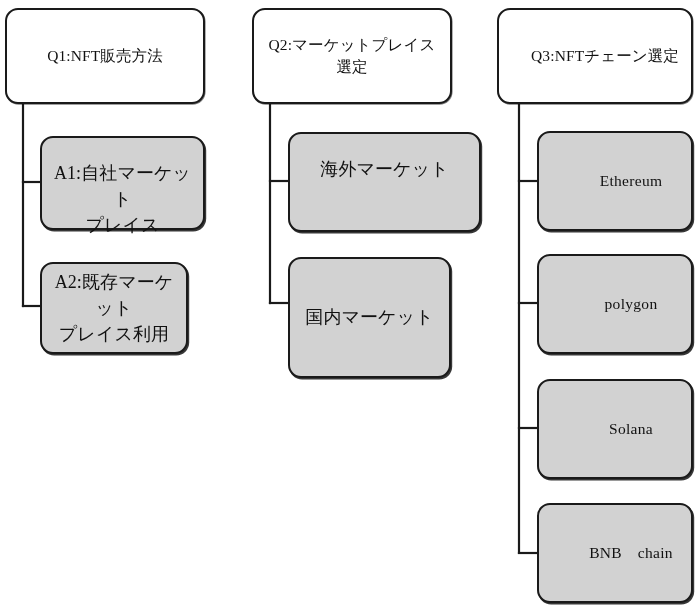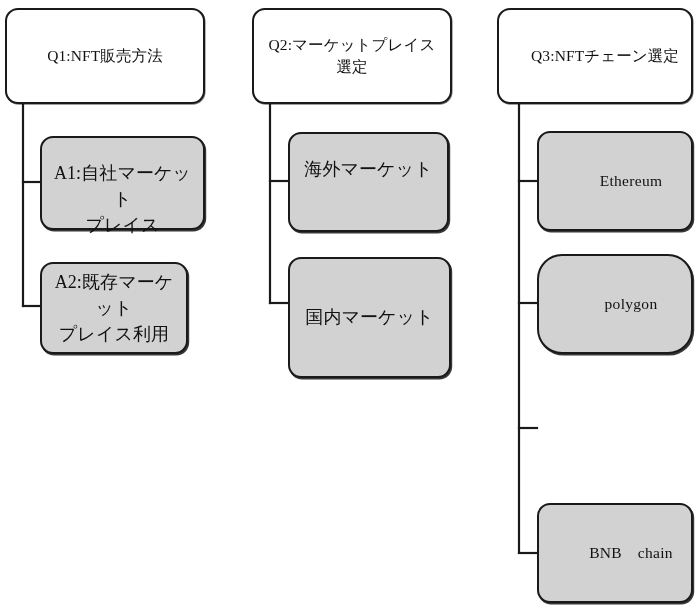--- a/index.html
+++ b/index.html
@@ -112,38 +112,41 @@
   <div class="node node-answer" style="left:40px; top:262px; width:148px; height:92px;">
     <span class="node-label a-label">A2:既存マーケット
 プレイス利用</span>
   </div>
 
   <div class="node node-question" style="left:252px; top:8px; width:200px; height:96px;">
     <span class="node-label q-label">Q2:マーケットプレイス
 選定</span>
   </div>
 
-  <div class="node node-answer align-top" style="left:288px; top:132px; width:161px; height:100px;">
+  <div class="node node-answer align-top" style="left:288px; top:132px; width:193px; height:100px;">
     <span class="node-label a-label">海外マーケット</span>
   </div>
 
   <div class="node node-answer" style="left:288px; top:257px; width:163px; height:121px;">
     <span class="node-label a-label">国内マーケット</span>
   </div>
 
   <div class="node node-question" style="left:497px; top:8px; width:196px; height:96px;padding-left:20px;">
     <span class="node-label q-label">Q3:NFTチェーン選定</span>
   </div>
 
   <div class="node node-answer" style="left:537px; top:131px; width:156px; height:100px;">
     <span class="node-label chain-label">Ethereum</span>
   </div>
 
-  <div class="node node-answer" style="left:537px; top:254px; width:156px; height:100px;border-radius:25px;">
+  <div class="node node-answer" style="left:537px; top:254px; width:156px; height:100px;">
     <span class="node-label chain-label">polygon</span>
   </div>
 
+  <div class="node node-answer" style="left:537px; top:379px; width:156px; height:100px;">
+    <span class="node-label chain-label">Solana</span>
+  </div>
 
   <div class="node node-answer" style="left:537px; top:503px; width:156px; height:100px;">
     <span class="node-label chain-label">BNB　chain</span>
   </div>
 
 </div>
 
 </body></html>

